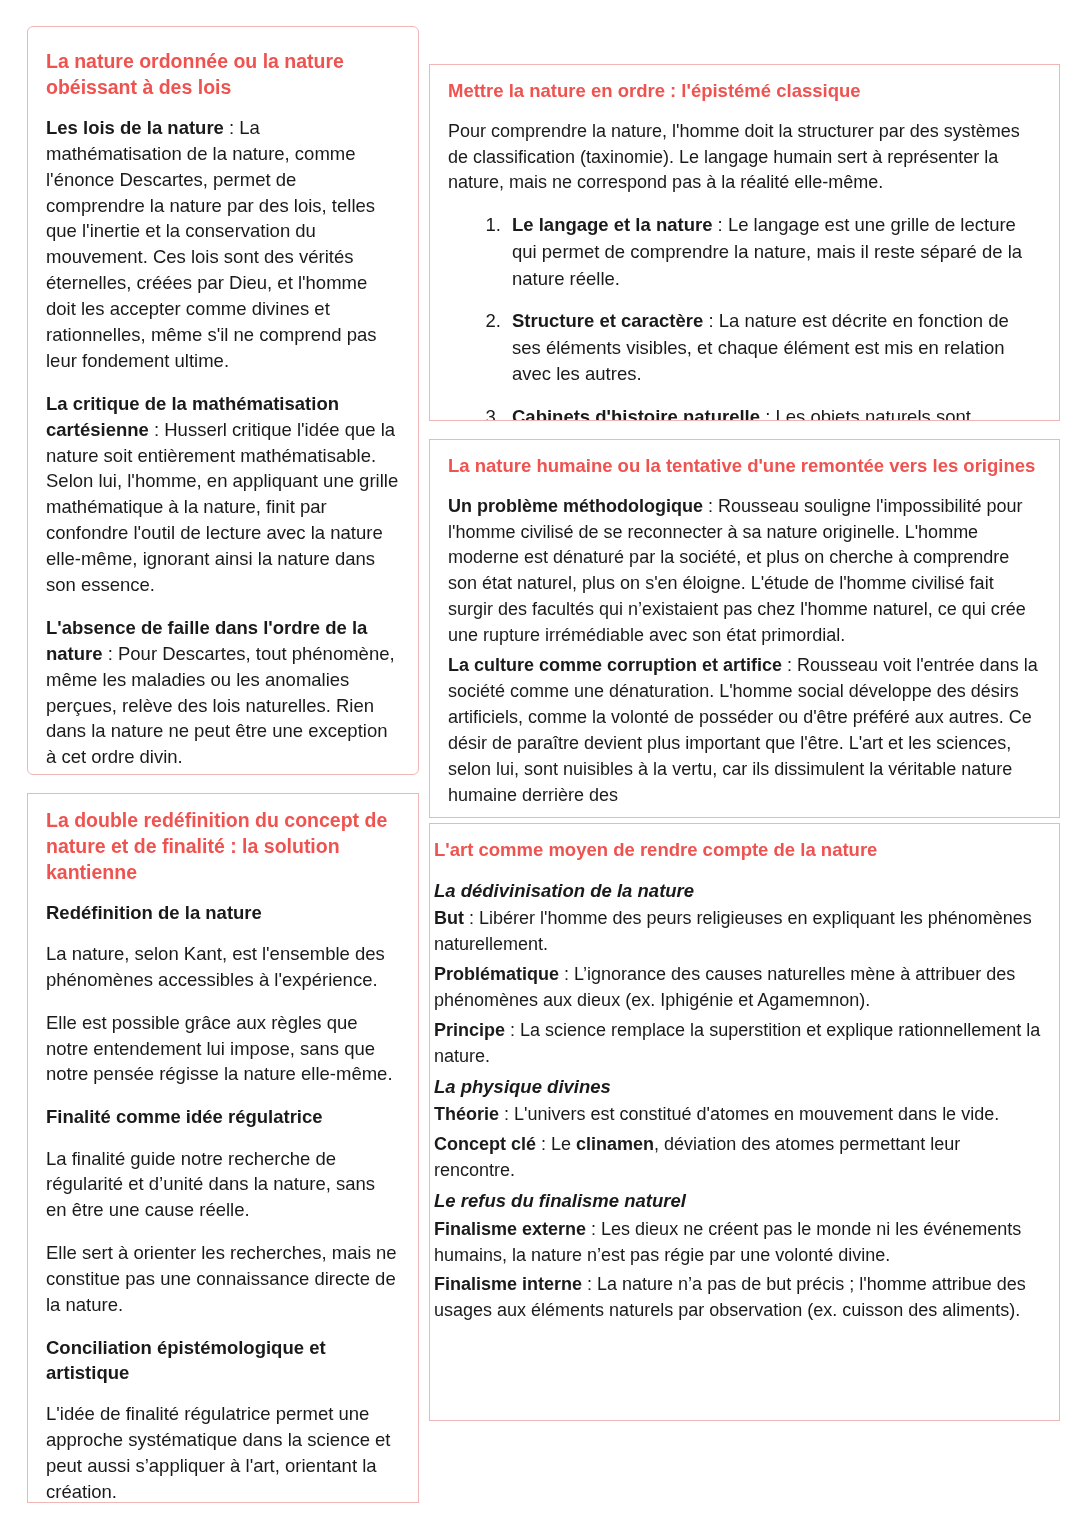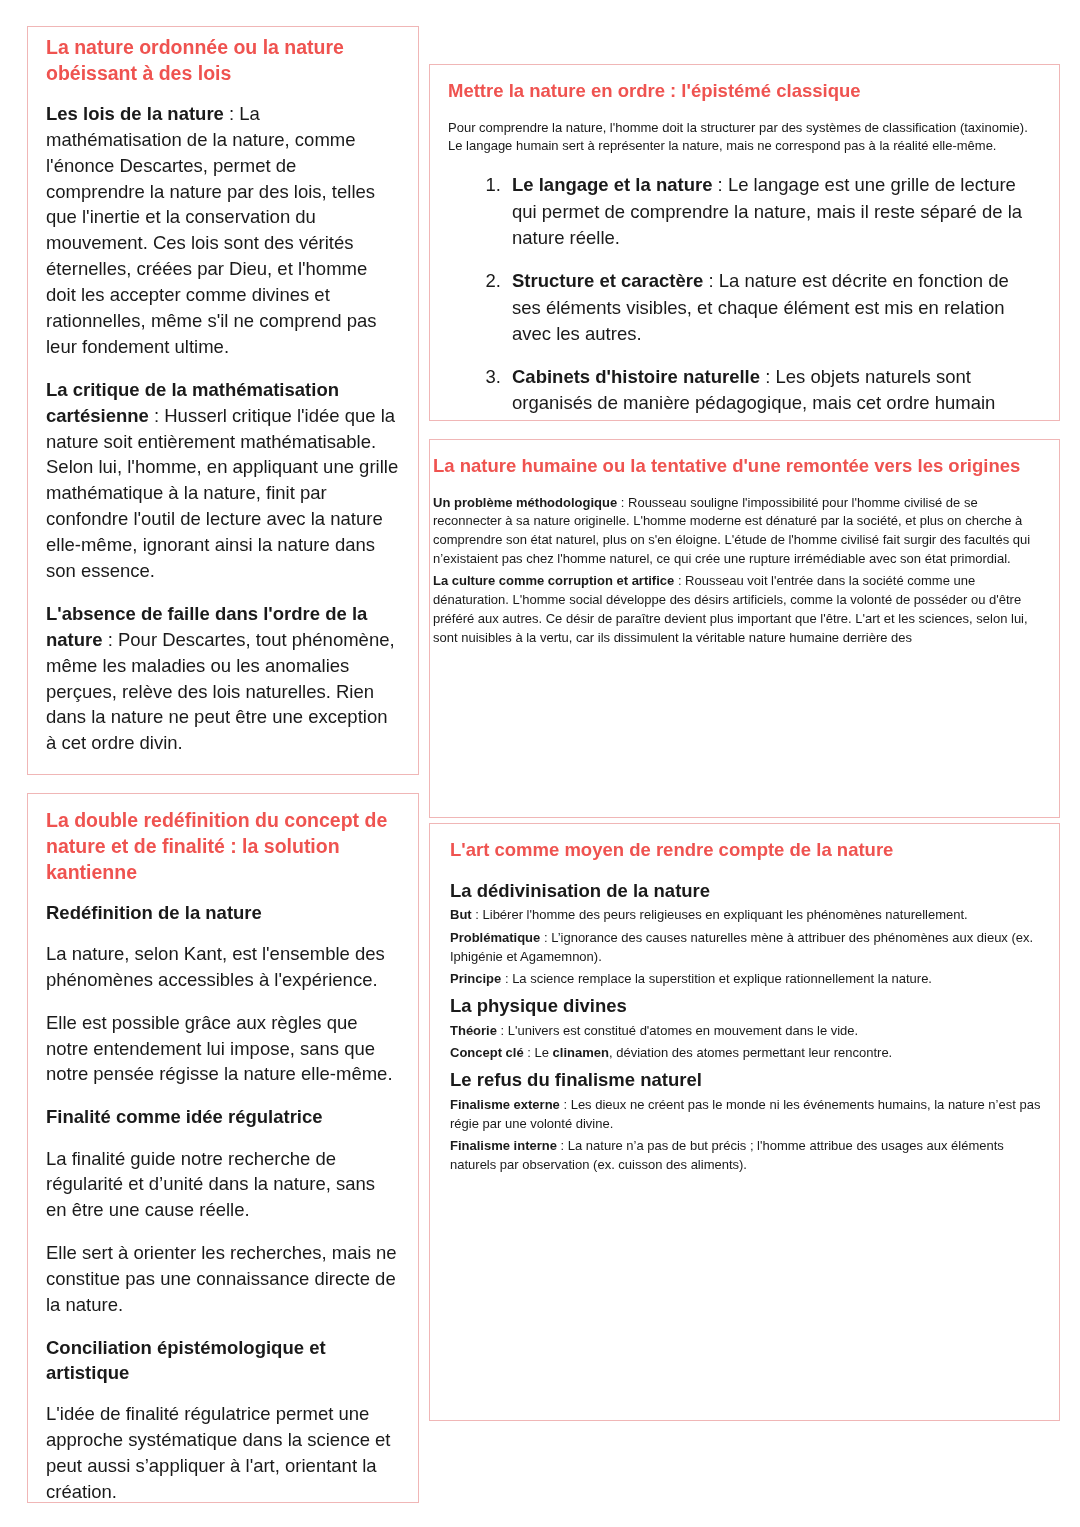--- a/index.html
+++ b/index.html
@@ -41,27 +41,27 @@
   }
 
   .card {
     border: 1px solid #f0b6b6;
     background: #ffffff;
     box-sizing: border-box;
     overflow: hidden;
   }
 
   
-  .card-l1 { padding: 8px 18px 16px 18px; height: 749px; }
+  .card-l1 { padding: 22px 18px 16px 18px; height: 749px; border-radius: 6px; }
   .card-l2 { padding: 14px 18px 10px 18px; margin-top: 18px; height: 710px; }
 
   
   .card-r1 { padding: 14px 18px 14px 18px; height: 357px; }
-  .card-r2 { padding: 14px 18px 0 3px; margin-top: 18px; height: 379px; }
-  .card-r3 { padding: 14px 18px 0 20px; margin-top: 5px; height: 598px; }
+  .card-r2 { padding: 14px 18px 0 18px; margin-top: 18px; height: 379px; }
+  .card-r3 { padding: 14px 18px 0 4px; margin-top: 5px; height: 598px; }
 
   h2.card-title {
     color: #ef5350;
     font-size: 19.5px;
     font-weight: bold;
     line-height: 1.33;
     margin: 0 0 14px 0;
   }
   .card-r1 h2.card-title,
   .card-r2 h2.card-title,
@@ -69,35 +69,36 @@
     font-size: 18.5px;
     margin-bottom: 15px;
   }
 
   p.para {
     margin: 0 0 17px 0;
     font-size: 18.5px;
     line-height: 1.40;
   }
   .col-right p.para {
-    font-size: 13px;
+    font-size: 18px;
     line-height: 1.44;
     margin: 0 0 4px 0;
   }
   p.para:last-child { margin-bottom: 0; }
 
   h3.sub {
     margin: 0 0 16px 0;
     font-size: 18.5px;
     font-weight: bold;
     line-height: 1.36;
   }
   .col-right h3.sub {
     margin: 0 0 2px 0;
     line-height: 1.44;
+    font-style: italic;
   }
 
   b.lead { font-weight: bold; }
 
   ol.numlist {
     margin: 0 0 4px 0;
     padding-left: 58px;
     font-size: 18.5px;
     line-height: 1.44;
   }

